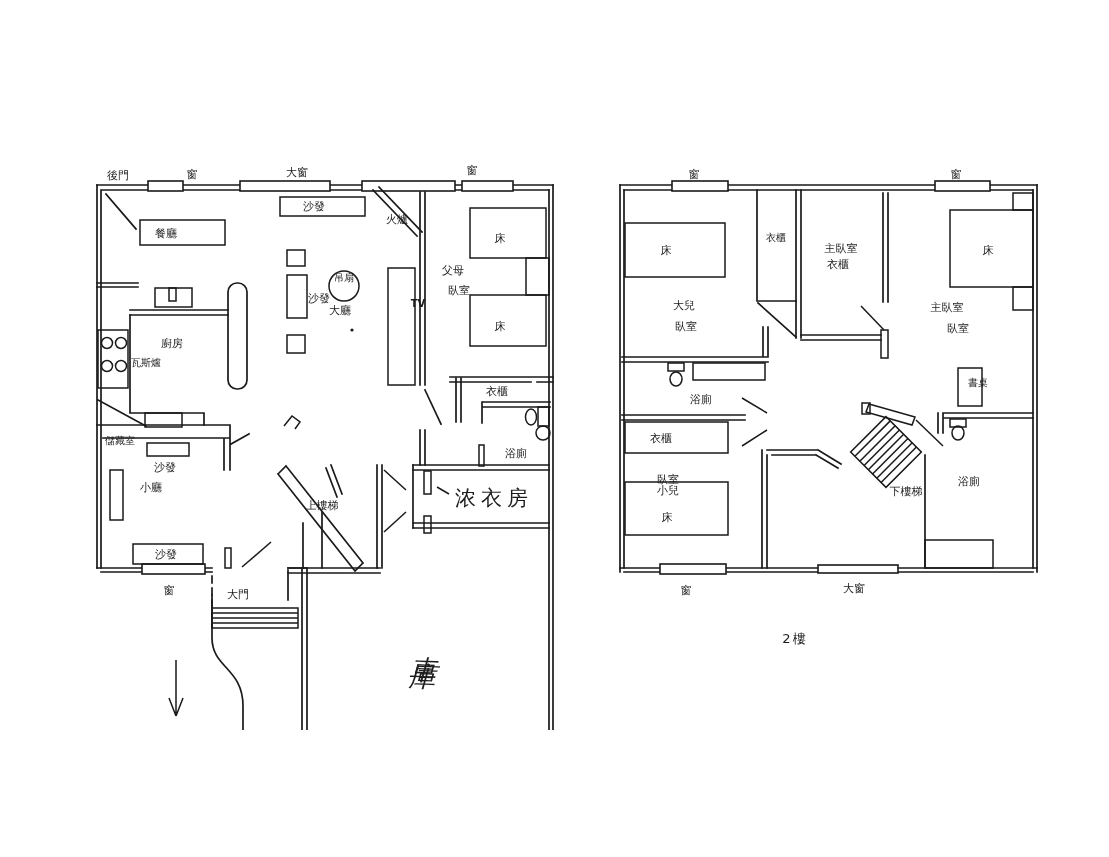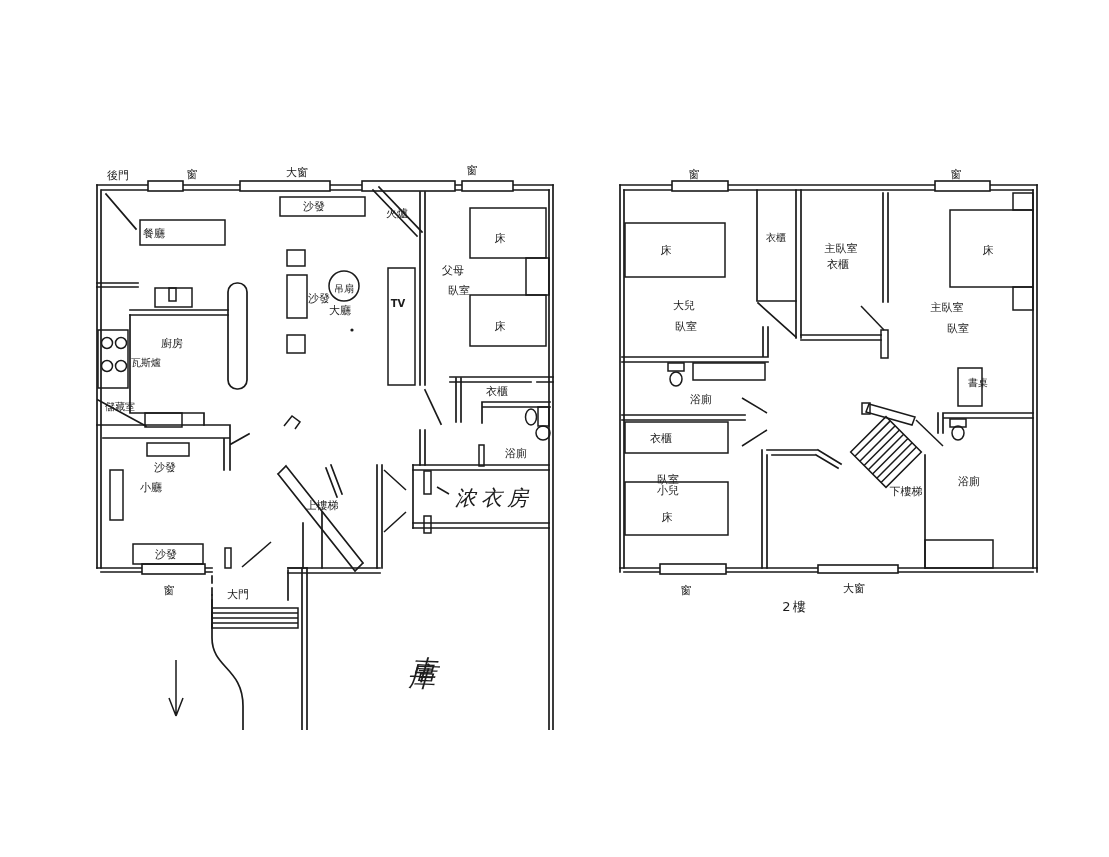--- a/index.html
+++ b/index.html
@@ -5,24 +5,24 @@
   html,body{margin:0;padding:0;background:#fff;}
   .canvas{position:relative;width:1109px;height:730px;background:#ffffff;overflow:hidden;
           font-family:"DejaVu Sans","Liberation Sans",sans-serif;color:#1c1c1c;}
   svg{position:absolute;left:0;top:0;}
   .ln{fill:none;stroke:#1a1a1a;stroke-width:1.7;stroke-linecap:square;}
   .fu{fill:none;stroke:#1a1a1a;stroke-width:1.5;}
   .win{fill:#ffffff;stroke:#1a1a1a;stroke-width:1.6;}
   .lbl{position:absolute;transform:translate(-50%,-50%);font-size:11px;line-height:1;
        white-space:nowrap;color:#1c1c1c;}
   .lbl.sm{font-size:10px;}
-  .lbl.hand{font-size:21px;letter-spacing:5px;font-style:italic;}
+  .lbl.hand{font-size:21px;letter-spacing:5px;}
   .lbl.garage{font-size:27px;writing-mode:vertical-rl;letter-spacing:6px;font-style:italic;
        transform:translate(-50%,-50%) rotate(2deg);}
-  .lbl.floor{font-size:13px;letter-spacing:2px;}
+  .lbl.floor{font-size:13px;letter-spacing:2px;margin-top:32px;}
 </style>
 </head>
 <body>
 
 <div class="canvas">
 
 <svg width="1109" height="857" viewBox="0 0 1109 857">
 
   <g>
     <path class="ln" d="M97,185 H553 M102,190 H549"></path>
@@ -186,32 +186,32 @@
     <rect class="fu" x="862" y="403" width="8" height="11"></rect>
     <path class="fu" d="M916,420 L943,446"></path>
   </g>
 </svg>
 
 <div class="lbl" style="left:118px;top:175px">後門</div>
 <div class="lbl" style="left:192px;top:174px">窗</div>
 <div class="lbl" style="left:297px;top:172px">大窗</div>
 <div class="lbl" style="left:472px;top:170px">窗</div>
 <div class="lbl" style="left:314px;top:206px">沙發</div>
-<div class="lbl" style="left:397px;top:213px">火爐</div>
-<div class="lbl" style="left:154px;top:233px">餐廳</div>
+<div class="lbl" style="left:397px;top:219px">火爐</div>
+<div class="lbl" style="left:166px;top:233px">餐廳</div>
 <div class="lbl" style="left:500px;top:238px">床</div>
 <div class="lbl" style="left:453px;top:270px">父母</div>
 <div class="lbl" style="left:459px;top:290px">臥室</div>
-<div class="lbl sm" style="left:344px;top:289px">吊扇</div>
+<div class="lbl sm" style="left:344px;top:278px">吊扇</div>
 <div class="lbl" style="left:319px;top:298px">沙發</div>
 <div class="lbl" style="left:340px;top:310px">大廳</div>
-<div class="lbl sm" style="left:398px;top:304px;font-weight:bold">TV</div>
+<div class="lbl sm" style="left:418px;top:304px;font-weight:bold">TV</div>
 <div class="lbl" style="left:172px;top:343px">廚房</div>
 <div class="lbl sm" style="left:146px;top:363px">瓦斯爐</div>
-<div class="lbl sm" style="left:120px;top:407px">儲藏室</div>
+<div class="lbl sm" style="left:120px;top:441px">儲藏室</div>
 <div class="lbl" style="left:497px;top:391px">衣櫃</div>
 <div class="lbl" style="left:516px;top:453px">浴廁</div>
 <div class="lbl" style="left:500px;top:326px">床</div>
 <div class="lbl" style="left:165px;top:467px">沙發</div>
 <div class="lbl" style="left:151px;top:487px">小廳</div>
 <div class="lbl" style="left:166px;top:554px">沙發</div>
 <div class="lbl" style="left:169px;top:590px">窗</div>
 <div class="lbl" style="left:238px;top:594px">大門</div>
 <div class="lbl" style="left:322px;top:505px">上樓梯</div>
 <div class="lbl hand" style="left:494px;top:498px">浓衣房</div>

